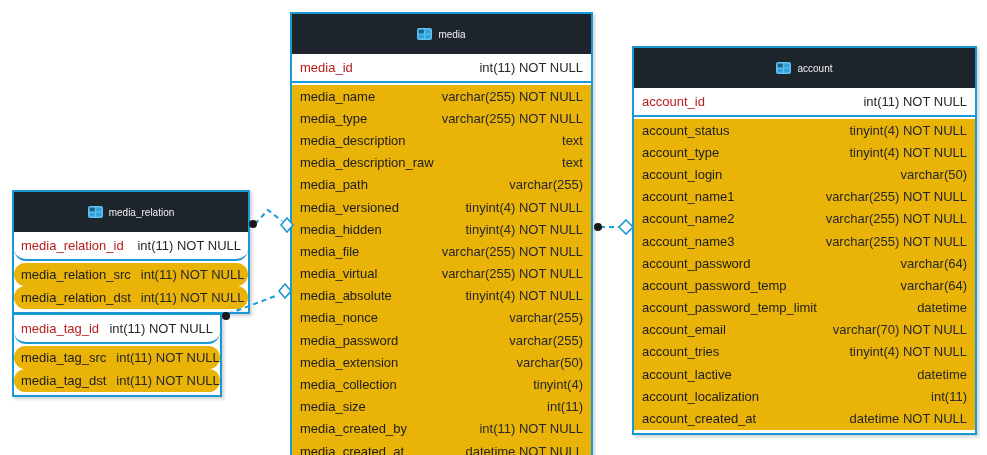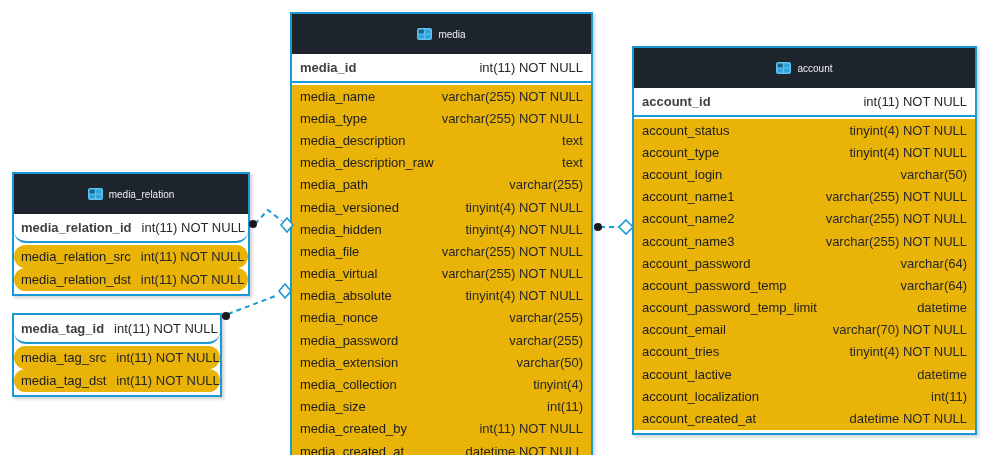--- a/index.html
+++ b/index.html
@@ -29,31 +29,31 @@
     color:var(--header-fg);
     display:flex;align-items:center;justify-content:center;gap:6px;
     font-size:10px;
     user-select:none;
   }
   .pk-row{
     height:27px;display:flex;align-items:center;
     border-bottom:2px solid var(--accent);
     padding:0 8px;background:#fff;
   }
-  .pk-row .col-name{font-weight:bold;color:#404040;}
+  .pk-row .col-name{font-weight:normal;color:#b91c1c;}
   .rows{padding:2px 0 3px;}
   .row{
     height:22.2px;display:flex;align-items:center;padding:0 8px;background:#eab308;
   }
   .tbl.small .row{height:23px;}
   .tbl.small .pk-row,.tbl.small .row{padding:0 7px;border-radius:12px;}
   .col-name{white-space:nowrap;}
   .col-type{margin-left:auto;white-space:nowrap;padding-left:10px;color:#26282b;}
   #t-media{left:290px;top:12px;width:303px;}
-  #t-media_relation{left:12px;top:172px;width:238px;}
+  #t-media_relation{left:12px;top:190px;width:238px;}
   #t-media_tag{left:12px;top:313px;width:210px;}
   #t-account{left:632px;top:46px;width:345px;}
   .icon{display:inline-flex;flex:0 0 auto;}
   #connector-layer{
     position:absolute;left:0;top:0;width:987px;height:455px;
     pointer-events:none;
   }
 </style>
 </head>
 <body>

